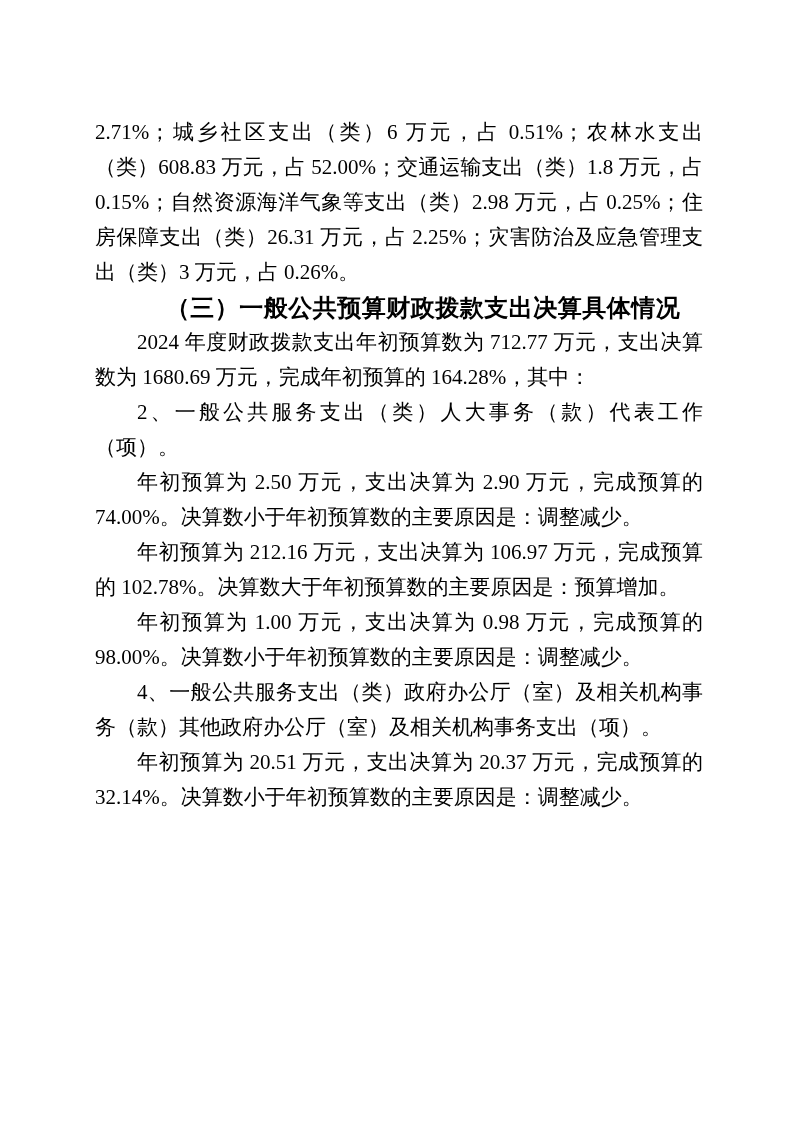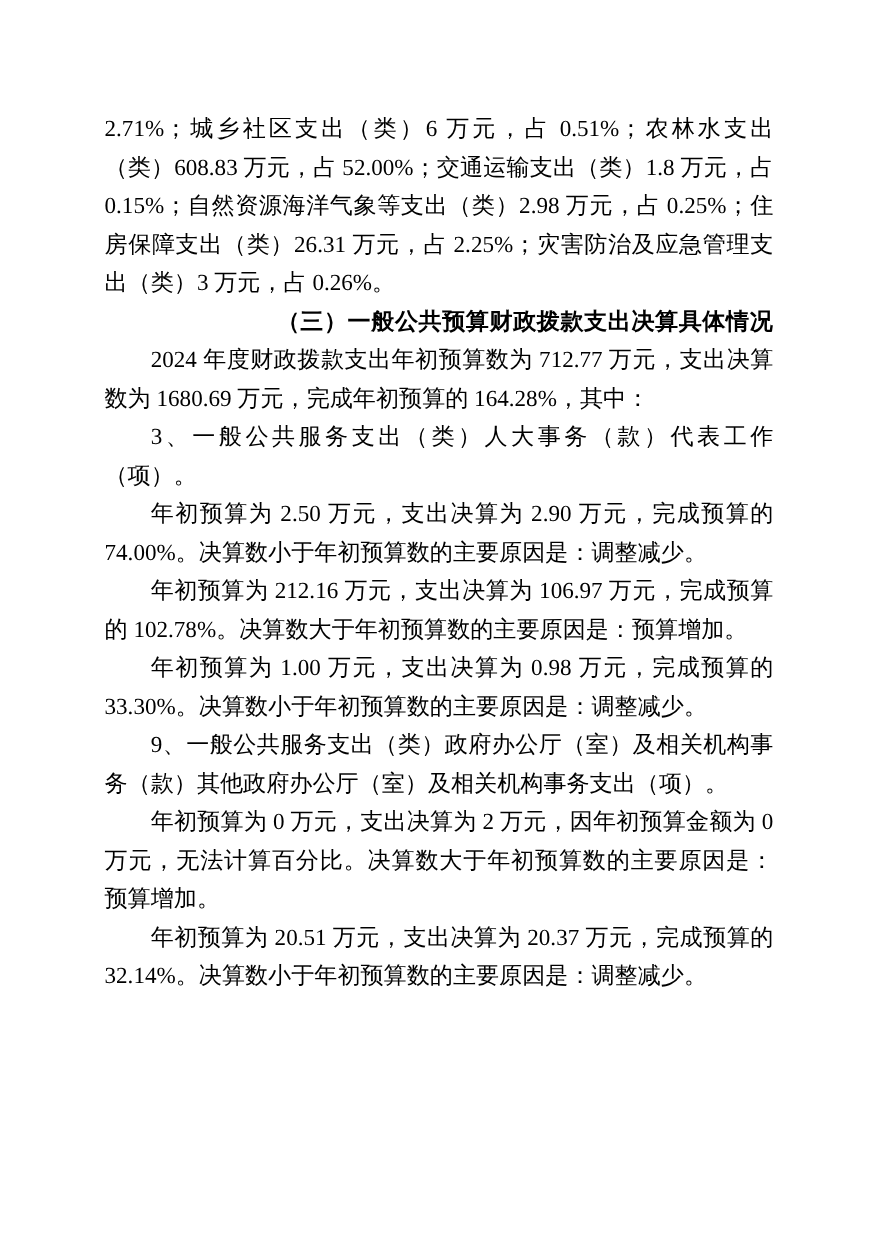--- a/index.html
+++ b/index.html
@@ -18,62 +18,62 @@
     height: 1122px;
     background: #ffffff;
     padding: 100px 90px 0 95px;
     color: #000000;
   }
   .doc-text {
     font-family: "Liberation Serif", "DejaVu Serif", serif;
     font-size: 21px;
     line-height: 35px;
     text-align: justify;
+    margin-top: 15px;
   }
   .doc-text p {
     margin: 0;
     text-indent: 2em;
   }
   .doc-text p.no-indent {
     text-indent: 0;
   }
   .doc-text .section-heading {
     margin: 0;
     font-family: "Liberation Sans", "DejaVu Sans", sans-serif;
     font-weight: bold;
-    font-size: 21px;
+    font-size: 24px;
     line-height: 35px;
     text-indent: 2em;
-    text-align: right;
+    text-align: center;
     letter-spacing: 0.5px;
   }
 </style>
 </head>
 <body>
 
 <div class="page">
   <div class="doc-text">
 
     <p class="no-indent">2.71%；城乡社区支出（类）6 万元，占 0.51%；农林水支出（类）608.83 万元，占 52.00%；交通运输支出（类）1.8 万元，占 0.15%；自然资源海洋气象等支出（类）2.98 万元，占 0.25%；住房保障支出（类）26.31 万元，占 2.25%；灾害防治及应急管理支出（类）3 万元，占 0.26%。</p>
 
     <p class="section-heading">（三）一般公共预算财政拨款支出决算具体情况</p>
 
     <p>2024 年度财政拨款支出年初预算数为 712.77 万元，支出决算数为 1680.69 万元，完成年初预算的 164.28%，其中：</p>
 
-    <p>3、一般公共服务支出（类）人大事务（款）代表工作（项）。</p>
+    <p>2、一般公共服务支出（类）人大事务（款）代表工作（项）。</p>
 
     <p>年初预算为 2.50 万元，支出决算为 2.90 万元，完成预算的 74.00%。决算数小于年初预算数的主要原因是：调整减少。</p>
 
 
     <p>年初预算为 212.16 万元，支出决算为 106.97 万元，完成预算的 102.78%。决算数大于年初预算数的主要原因是：预算增加。</p>
 
 
-    <p>年初预算为 1.00 万元，支出决算为 0.98 万元，完成预算的 33.30%。决算数小于年初预算数的主要原因是：调整减少。</p>
+    <p>年初预算为 1.00 万元，支出决算为 0.98 万元，完成预算的 98.00%。决算数小于年初预算数的主要原因是：调整减少。</p>
 
-    <p>9、一般公共服务支出（类）政府办公厅（室）及相关机构事务（款）其他政府办公厅（室）及相关机构事务支出（项）。</p>
+    <p>4、一般公共服务支出（类）政府办公厅（室）及相关机构事务（款）其他政府办公厅（室）及相关机构事务支出（项）。</p>
 
-    <p>年初预算为 0 万元，支出决算为 2 万元，因年初预算金额为 0 万元，无法计算百分比。决算数大于年初预算数的主要原因是：预算增加。</p>
 
 
     <p>年初预算为 20.51 万元，支出决算为 20.37 万元，完成预算的 32.14%。决算数小于年初预算数的主要原因是：调整减少。</p>
 
   </div>
 </div>
 
 </body></html>

